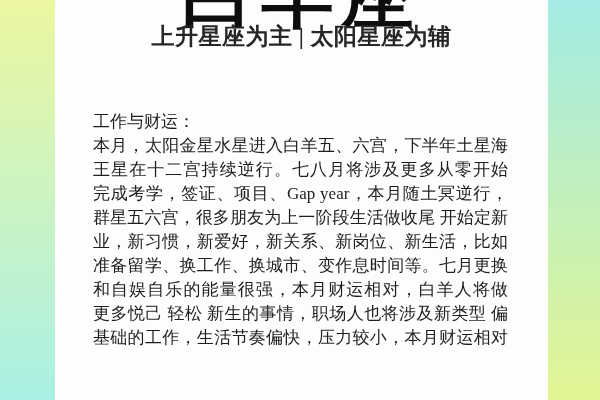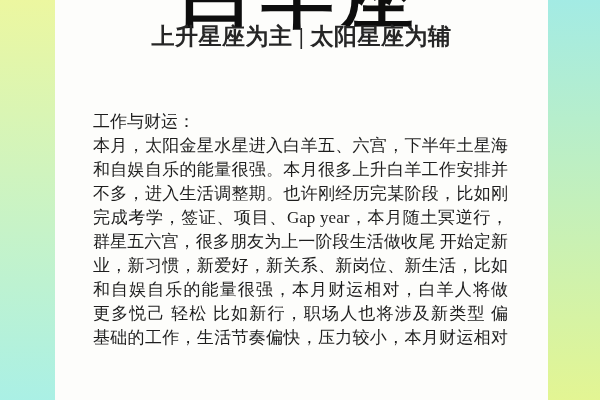--- a/index.html
+++ b/index.html
@@ -89,22 +89,22 @@
 <div class="bg-strip bg-left"></div>
 <div class="bg-strip bg-right"></div>
 
 <div class="card">
   <div class="page-title">白羊座</div>
   <div class="page-subtitle">上升星座为主 | 太阳星座为辅</div>
 
   <div class="body-text">
     <div class="heading">工作与财运：</div>
     <div class="line">本月，太阳金星水星进入白羊五、六宫，下半年土星海</div>
-    <div class="line">和自娱自乐的能量很强。本月很多上升白羊工作安排并</div>
-    <div class="line">不多，进入生活调整期。也许刚经历完某阶段，比如刚</div>
+    <div class="line">王星在十二宫持续逆行。七八月将涉及更多从零开始</div>
     <div class="line">完成考学，签证、项目、Gap year，本月随土冥逆行，</div>
     <div class="line">群星五六宫，很多朋友为上一阶段生活做收尾 开始定新</div>
     <div class="line">业，新习惯，新爱好，新关系、新岗位、新生活，比如</div>
+    <div class="line">准备留学、换工作、换城市、变作息时间等。七月更换</div>
     <div class="line">和自娱自乐的能量很强，本月财运相对，白羊人将做</div>
-    <div class="line">更多悦己 轻松 比如新行，职场人也将涉及新类型 偏</div>
+    <div class="line">更多悦己 轻松 新生的事情，职场人也将涉及新类型 偏</div>
     <div class="line">基础的工作，生活节奏偏快，压力较小，本月财运相对</div>
   </div>
 </div>
 
 </body></html>

